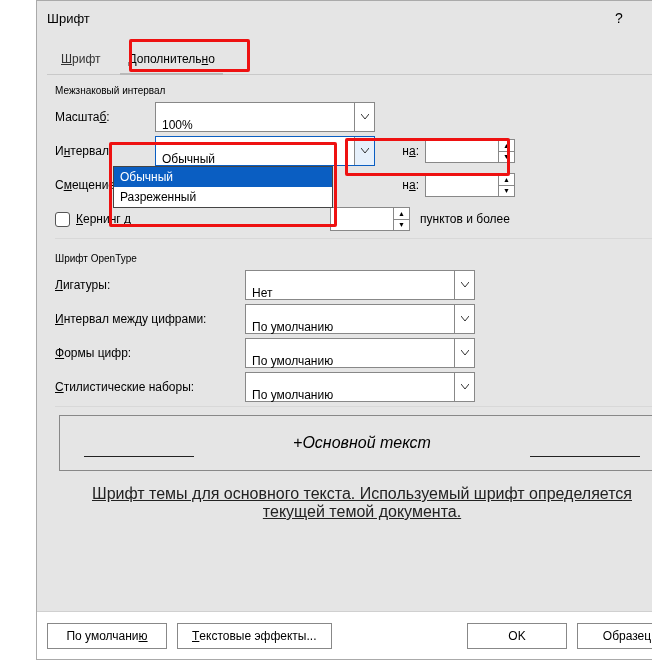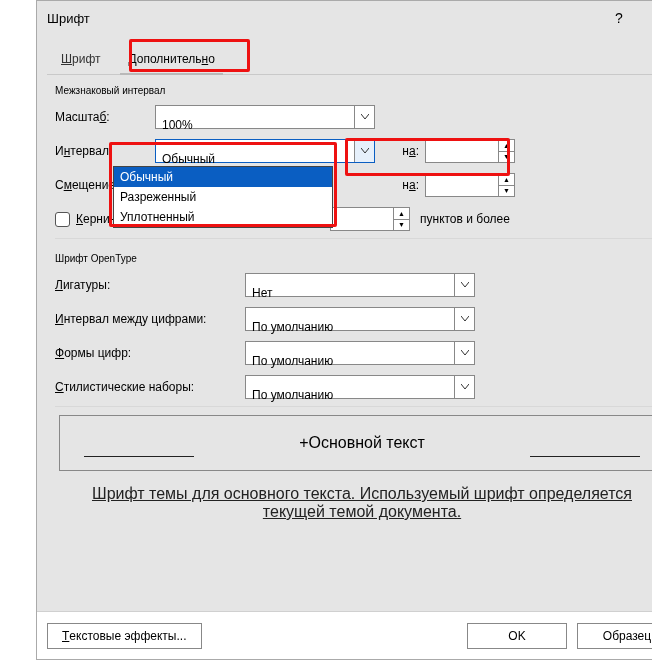--- a/index.html
+++ b/index.html
@@ -24,39 +24,39 @@
   .red-na { top: 138px; left: 345px; width: 165px; height: 38px; }
 
   .body { flex: 1; padding: 4px 18px 0 18px; color: #000; position: relative; }
   .section { margin-bottom: 8px; }
   .sec-title { font-size: 10px; color: #000; padding: 6px 0 8px 0; }
   .hr { height: 1px; background: #d8d8d8; width: 100%; margin-top: -2px; margin-bottom: 8px; }
 
   .row { display: flex; align-items: center; height: 26px; margin-bottom: 8px; }
   .lbl { width: 100px; text-align: left; color: #000; }
   .lbl-w190 { width: 190px; }
-  .select { position: relative; border: 1px solid #888; background: #fff; height: 24px; display: flex; align-items: center; padding: 16px 22px 0 6px; }
+  .select { position: relative; border: 1px solid #888; background: #fff; height: 30px; display: flex; align-items: center; padding: 16px 22px 0 6px; }
   .select .arrow { position: absolute; right: 0; top: 0; bottom: 0; width: 20px; border-left: 1px solid #888; display: flex; align-items: center; justify-content: center; }
   .w220 { width: 220px; }
   .w230 { width: 230px; }
   .gap { width: 20px; }
   .na-label { width: 30px; text-align: right; padding-right: 6px; }
   .spin { position: relative; border: 1px solid #888; background: #fff; height: 24px; width: 90px; display: flex; align-items: center; padding: 0 18px 0 6px; }
   .spin .updown { position: absolute; right: 0; top: 0; bottom: 0; width: 16px; border-left: 1px solid #888; display: flex; flex-direction: column; }
   .spin .updown div { flex: 1; display: flex; align-items: center; justify-content: center; font-size: 7px; }
   .spin .updown div:first-child { border-bottom: 1px solid #888; }
 
   .checkbox { width: 15px; height: 15px; border: 1px solid #555; border-radius: 3px; background: #fff; margin-right: 6px; flex-shrink: 0; }
 
   .dropdown-list { position: absolute; top: 166px; left: 113px; width: 220px; background: #fff; border: 1px solid #444; z-index: 4; }
   .dropdown-list div { padding: 3px 6px; font-size: 12px; }
   .dropdown-list div[data-selected="true"] { background: #0a5ec2; color: #fff; }
 
   .preview-box { border: 1px solid #888; margin: 6px 4px; height: 56px; display: flex; align-items: center; justify-content: center; position: relative; }
-  .preview-text { font-size: 16px; color: #000; }
+  .preview-text { font-size: 16px; color: #000; font-style: italic; }
   .preview-line-left { position: absolute; left: 24px; top: 40px; width: 110px; border-top: 1px solid #222; }
   .preview-line-right { position: absolute; right: 24px; top: 40px; width: 110px; border-top: 1px solid #222; }
   .preview-note { text-align: center; font-size: 16px; color: #222; padding: 8px 4px 4px 4px; text-decoration: underline; }
 
   .footer { height: 48px; border-top: 1px solid #d0d0d0; display: flex; align-items: center; padding: 0 10px; gap: 10px; background: #fff; }
   .btn { height: 26px; border: 1px solid #888; background: #fff; padding: 0 14px; display: inline-flex; align-items: center; justify-content: center; min-width: 100px; cursor: pointer; }
   .flex-spacer { flex: 1; }
   u { text-decoration: underline; }
 </style>
 </head>
@@ -211,28 +211,28 @@
         <div class="preview-line-left"></div>
         <div class="preview-text">+Основной текст</div>
         <div class="preview-line-right"></div>
       </div>
       <div class="preview-note">Шрифт темы для основного текста. Используемый шрифт определяется текущей темой документа.</div>
     </div>
 
   </div>
 
   <div class="footer">
+    <button class="btn" style="min-width:120px;">По умолчани<u>ю</u></button>
     <button class="btn" style="min-width:150px;"><u>Т</u>екстовые эффекты...</button>
     <div class="flex-spacer"></div>
     <button class="btn">OK</button>
     <button class="btn">Образец</button>
   </div>
 
 </div>
 
 <div class="dropdown-list">
   <div data-selected="true">Обычный</div>
   <div>Разреженный</div>
-  <div>Уплотненный</div>
 </div>
 
 <div class="red-absolute red-dropdown"></div>
 <div class="red-absolute red-na"></div>
 
 </body></html>

